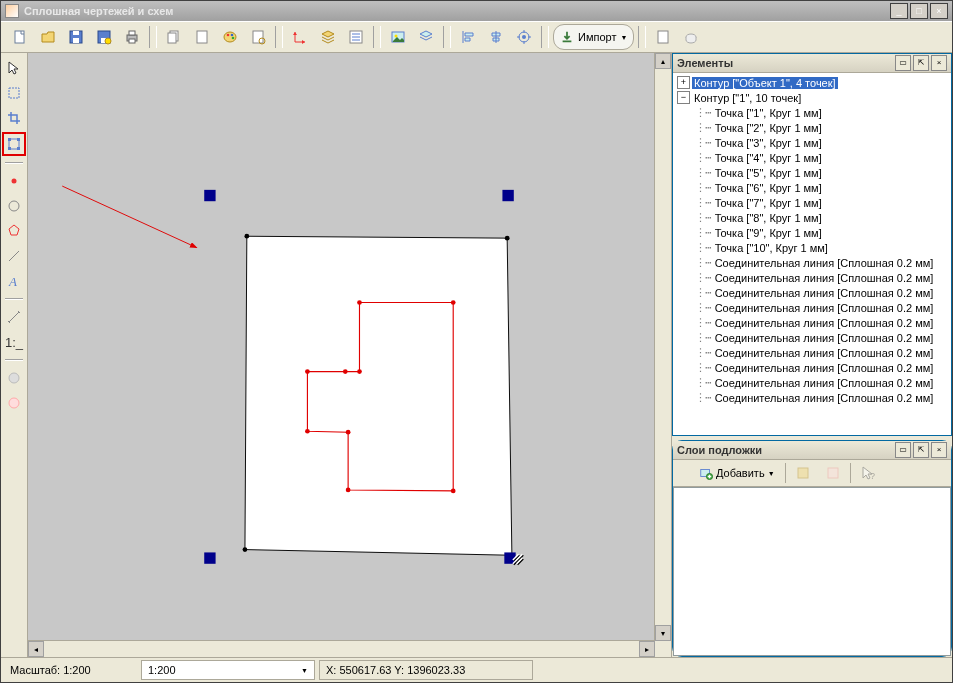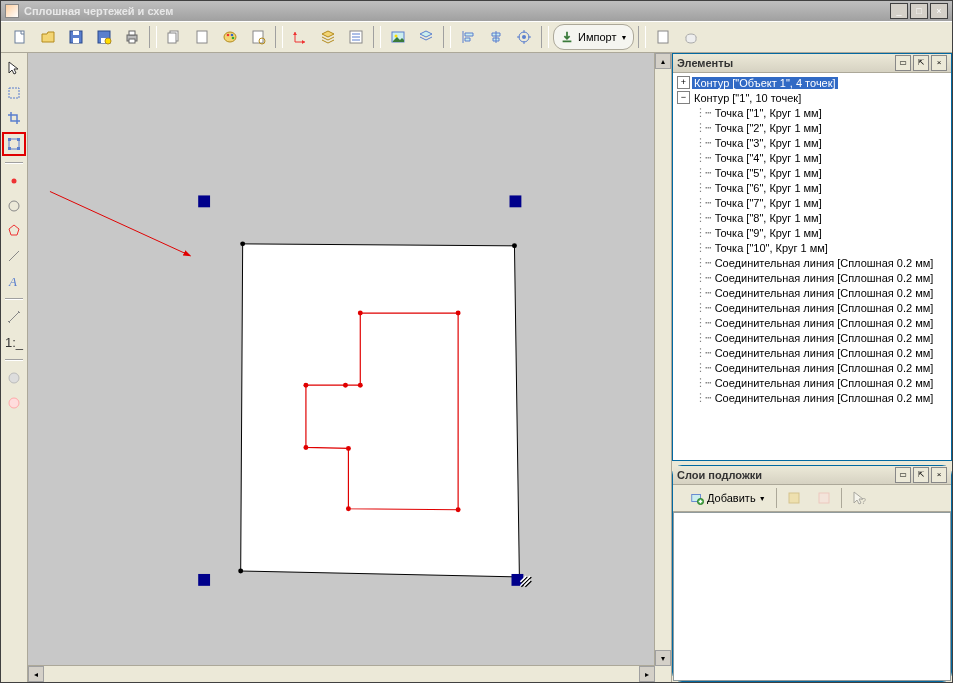--- a/index.html
+++ b/index.html
@@ -37,21 +37,21 @@
   .panel-header .title{flex:1;font-weight:bold;color:#333;}
   .panel-header .pbtn{width:14px;height:14px;margin-left:2px;border:1px solid #888;background:#ece9d8;display:flex;align-items:center;justify-content:center;font-size:8px;line-height:1;}
   .tree{flex:1;background:#fff;overflow:auto;font-size:11px;padding:2px 0;}
   .tree-row{display:flex;align-items:center;height:15px;white-space:nowrap;padding-left:4px;}
   .tree-row .exp{width:11px;height:11px;border:1px solid #808080;display:flex;align-items:center;justify-content:center;font-size:9px;line-height:1;margin-right:2px;color:#000;background:#fff;}
   .tree-row .dots{color:#808080;letter-spacing:-1px;margin-right:2px;font-family:monospace;}
   .tree-row .lbl{padding:0 2px;}
   .tree-row.selected .lbl{background:#316ac5;color:#fff;}
   .tree-row.level1{padding-left:22px;}
   .panel.layers{flex:0 0 215px;margin-top:4px;border-radius:10px;}
-  .layers-toolbar{height:26px;background:#ece9d8;border-bottom:1px solid #aca899;display:flex;align-items:center;padding:0 11px;gap:4px;}
+  .layers-toolbar{height:26px;background:#ece9d8;border-bottom:1px solid #aca899;display:flex;align-items:center;padding:0 20px;gap:4px;}
   .add-btn{display:flex;align-items:center;gap:3px;padding:1px 5px;border:1px solid transparent;}
   .layers-body{flex:1;background:#fff;border:1px solid #919b9c;}
   .statusbar{height:24px;background:#ece9d8;border-top:1px solid #aca899;display:flex;align-items:center;font-size:11px;}
   .status-cell{border:1px solid #aca899;height:18px;display:flex;align-items:center;padding:0 6px;margin:0 2px;background:#fff;}
   .status-cell.label{background:transparent;border:1px solid transparent;}
   .scale-select{width:160px;}
   
   .ico{width:16px;height:16px;display:block;}
 </style>
 </head>
@@ -467,14 +467,23 @@
                 <text x="10" y="14" font-size="9" fill="#666">?</text>
               </svg>
             </div>
         </div>
         <div class="layers-body"></div>
       </div>
 
     </div>
   </div>
 
+  <div class="statusbar">
+    <div class="status-cell label" style="width:120px">Масштаб: 1:200</div>
+    <div class="status-cell scale-select">
+      <span style="flex:1">1:200</span>
+      <span style="font-size:7px">▼</span>
+    </div>
+    <div class="status-cell label" style="width:200px;background:transparent;border:1px solid #aca899">X: 550617.63 Y: 1396023.33</div>
+    <div style="flex:1"></div>
+  </div>
 
 </div>
 
 </body></html>

